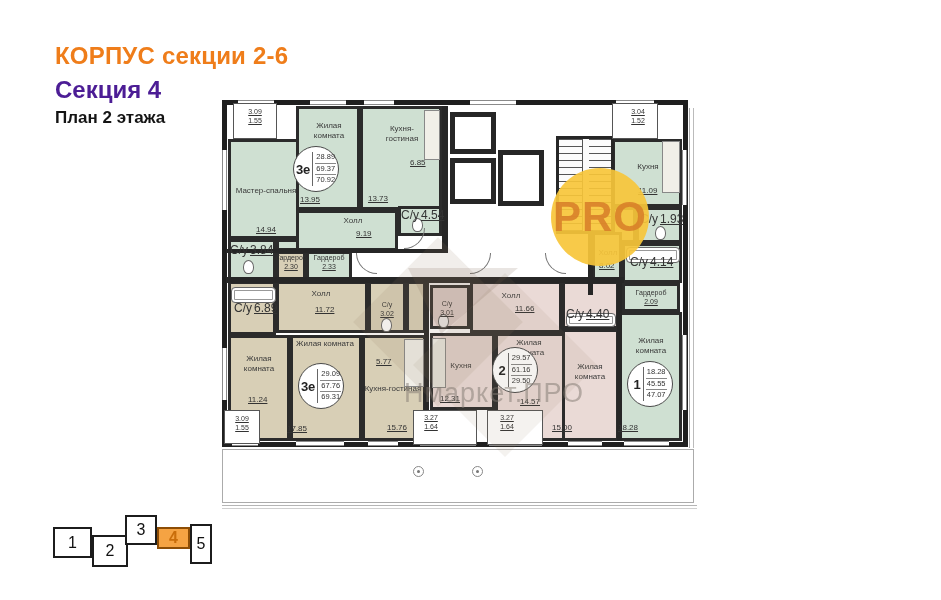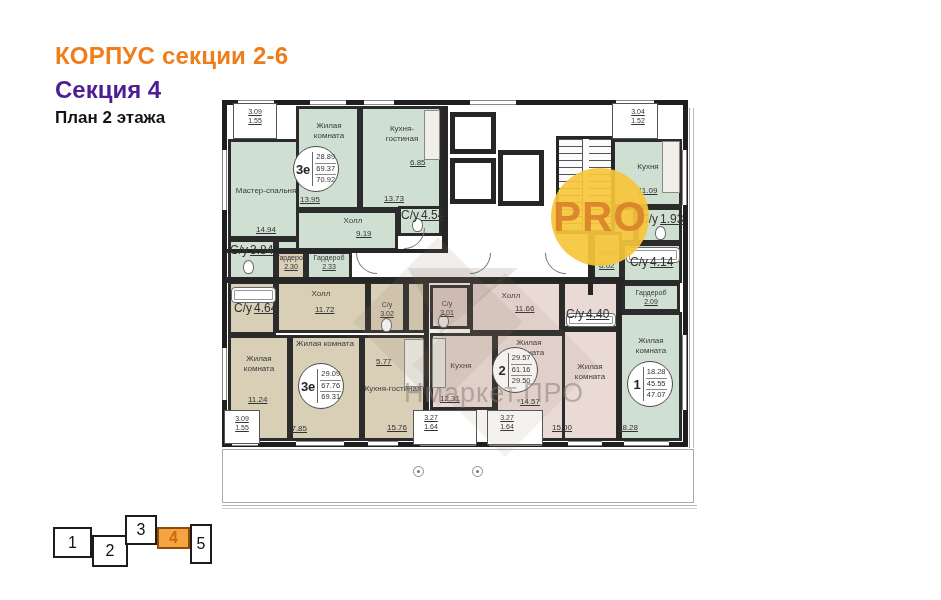--- a/index.html
+++ b/index.html
@@ -158,21 +158,21 @@
 <div class="ctr" style="left:432px;top:338px;width:14px;height:50px"></div>
 
 <div class="stack" style="left:237px;top:107px;width:36px">
   <span class="u2">3.09</span>
   <span class="u2">1.55</span>
 </div>
 <div class="rname" style="left:301px;top:121px;width:56px">Жилая комната</div>
 <div class="rval" style="left:300px;top:195px">13.95</div>
 <div class="rname" style="left:374px;top:124px;width:56px">Кухня-гостиная</div>
 <div class="rval" style="left:410px;top:158px">6.85</div>
-<div class="rval" style="left:384px;top:194px">13.73</div>
+<div class="rval" style="left:368px;top:194px">13.73</div>
 <div class="rname" style="left:232px;top:186px;width:68px">Мастер-спальня</div>
 <div class="rval" style="left:256px;top:225px">14.94</div>
 <div class="rname" style="left:338px;top:216px;width:30px">Холл</div>
 <div class="rval" style="left:356px;top:229px">9.19</div>
 <div class="sulab" style="left:230px;top:243px">
   <span>С/у</span><span class="u">3.84</span>
 </div>
 <div class="sulab" style="left:401px;top:208px">
   <span>С/у</span><span class="u">4.54</span>
 </div>
@@ -216,21 +216,21 @@
 <div class="badge" style="left:627px;top:361px">
   <span class="bt">1</span>
   <span class="bv">
     <span>18.28</span>
     <span>45.55</span>
     <span>47.07</span>
   </span>
 </div>
 
 <div class="sulab" style="left:234px;top:301px">
-  <span>С/у</span><span class="u">4.64</span>
+  <span>С/у</span><span class="u">6.89</span>
 </div>
 <div class="rname" style="left:306px;top:289px;width:30px">Холл</div>
 <div class="rval" style="left:315px;top:305px">11.72</div>
 <div class="stack" style="left:372px;top:300px;width:30px">
   <span>С/у</span>
   <span class="u2">3.02</span>
 </div>
 <div class="rname" style="left:232px;top:354px;width:54px">Жилая комната</div>
 <div class="rval" style="left:248px;top:395px">11.24</div>
 <div class="rname" style="left:296px;top:339px;width:58px">Жилая комната</div>

